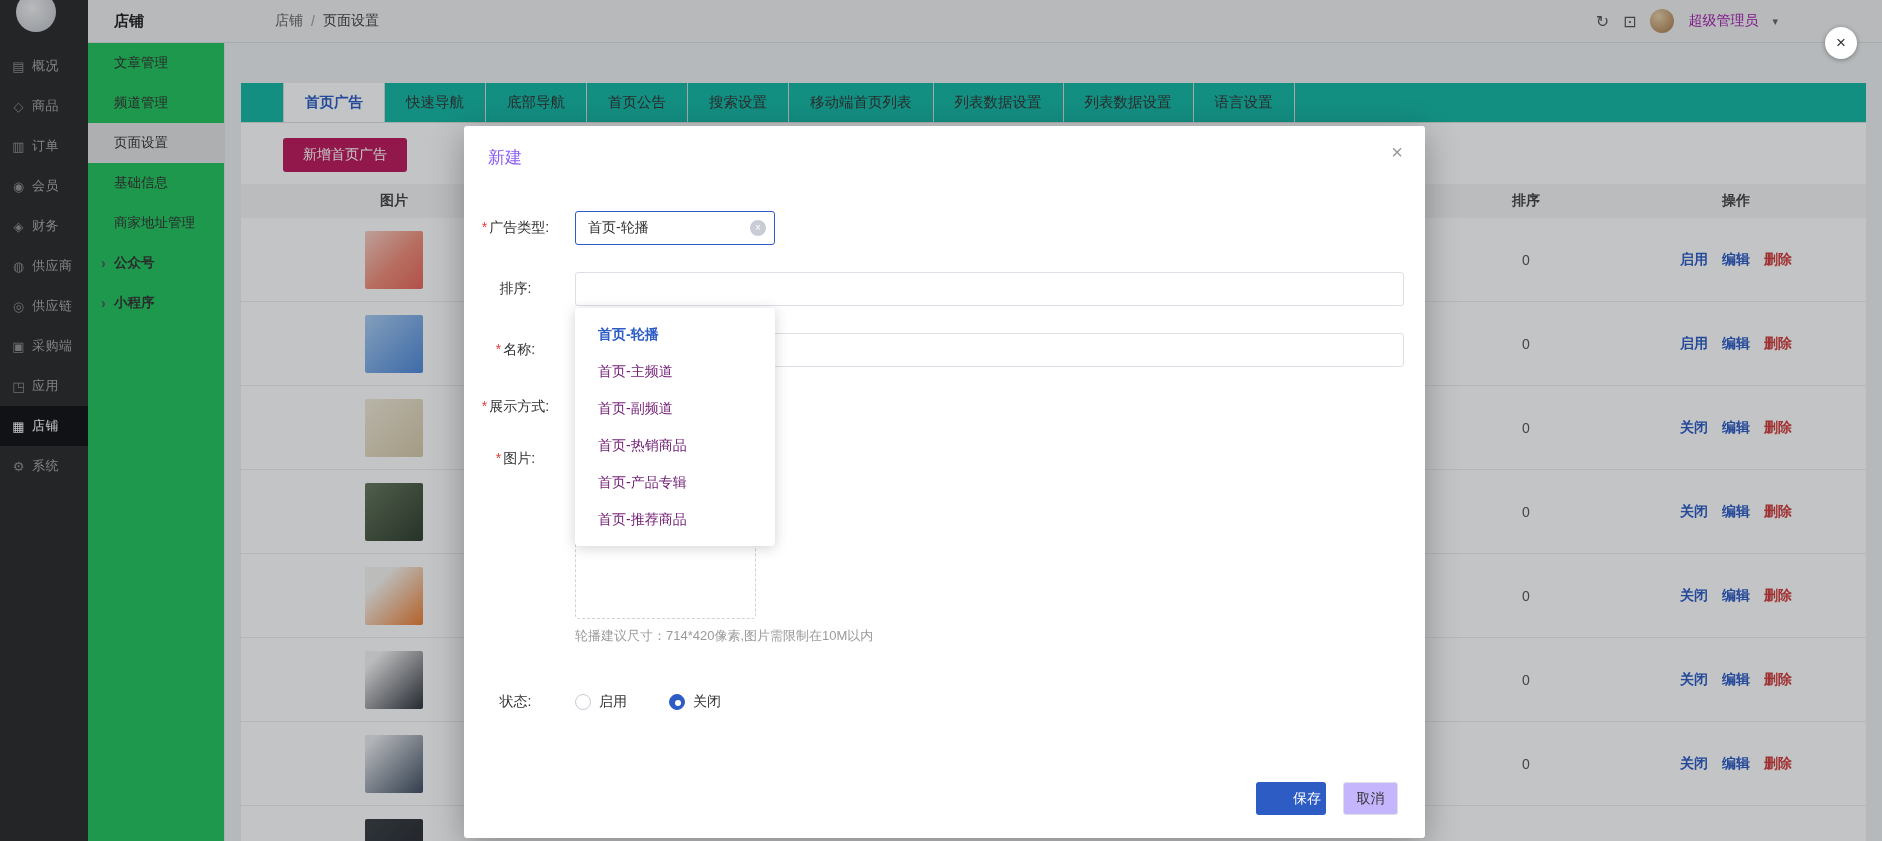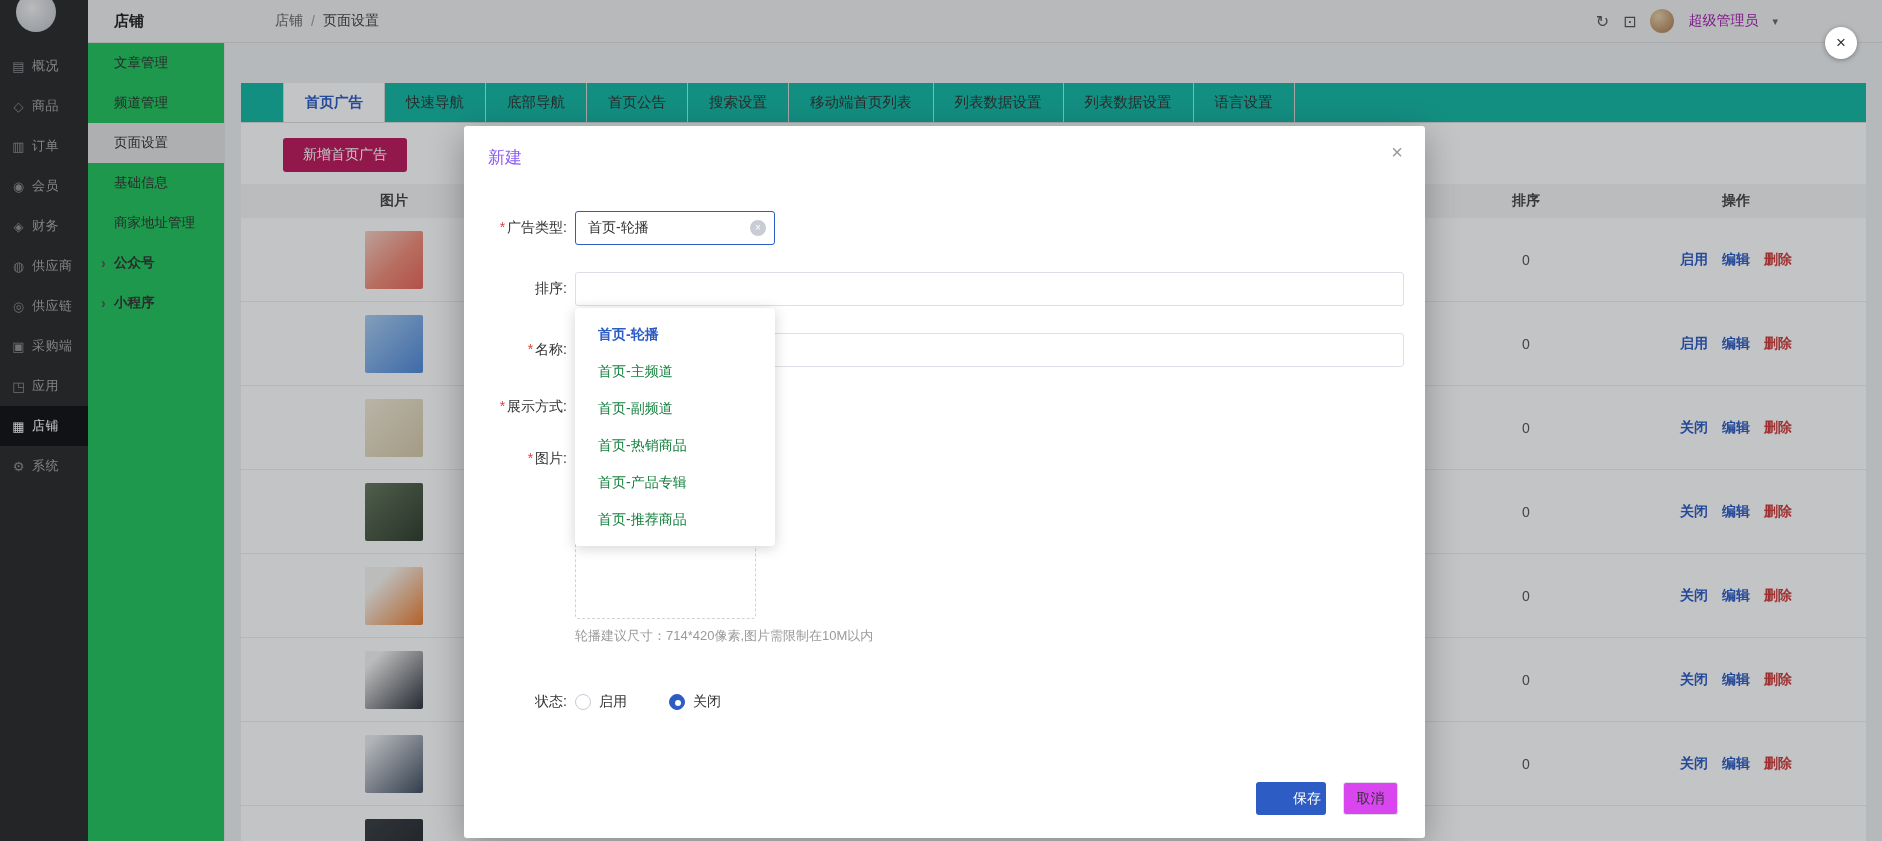--- a/index.html
+++ b/index.html
@@ -62,42 +62,42 @@
   .mask { position:absolute; inset:0; background:rgba(15,18,22,.25); z-index:10; }
 
   
   .modal { position:absolute; left:464px; top:126px; width:961px; height:712px; background:#fff; border-radius:3px; box-shadow:0 8px 34px rgba(0,0,0,.3); z-index:20; }
   .modal-header { position:relative; height:56px; padding:20px 24px 0 24px; }
   .modal-title { font-size:17px; font-weight:normal; color:#8b5cf6; }
   .modal-close { position:absolute; right:22px; top:16px; font-size:20px; color:#999; cursor:pointer; line-height:1; }
   .modal-body { position:relative; padding-top:29px; }
   .frow { display:flex; align-items:center; margin-bottom:27px; }
   .frow.top { align-items:flex-start; }
-  .flabel { width:103px; text-align:right; margin-right:8px; font-size:14px; color:#333; flex:0 0 103px; padding-top:0; }
+  .flabel { width:103px; text-align:center; margin-right:8px; font-size:14px; color:#333; flex:0 0 103px; padding-top:0; }
   .frow.top .flabel { padding-top:6px; }
   .req { color:#e23c3c; margin-right:2px; }
   .select-box { position:relative; width:200px; height:34px; border:1px solid #2d5cc5; border-radius:3px; display:flex; align-items:center; padding:0 30px 0 12px; font-size:14px; color:#333; background:#fff; cursor:pointer; }
   .clear-ico { position:absolute; right:8px; top:8px; width:16px; height:16px; border-radius:50%; background:#c8ccd4; color:#fff; font-size:10px; line-height:16px; text-align:center; cursor:pointer; }
   .tinput { width:829px; height:34px; border:1px solid #dcdfe6; border-radius:3px; padding:0 12px; font-size:14px; color:#333; background:#fff; }
   .frow-display { height:26px; margin-bottom:24px; }
   .upload-box { width:181px; height:175px; border:1px dashed #d2d2d2; border-radius:4px; display:flex; align-items:center; justify-content:center; cursor:pointer; background:#fff; }
   .plus { font-size:32px; color:#8a9099; font-weight:300; }
   .hint { margin:8px 0 0 111px; font-size:13px; color:#9a9a9a; }
   .frow-status { margin-top:48px; display:flex; align-items:center; }
   .radio-group { display:flex; align-items:center; gap:42px; }
   .radio-opt { display:flex; align-items:center; gap:8px; cursor:pointer; font-size:14px; color:#333; }
   .radio { width:16px; height:16px; border-radius:50%; border:1px solid #c8ccd4; background:#fff; flex:0 0 16px; }
   .radio.checked { border-color:#2d5cc5; background:#2d5cc5; position:relative; }
   .radio.checked::after { content:""; position:absolute; left:5px; top:5px; width:6px; height:6px; border-radius:50%; background:#fff; }
   .modal-footer { position:absolute; right:27px; bottom:23px; display:flex; gap:17px; }
   .btn-save { width:70px; height:33px; background:#2d5cc5; color:#fff; border:none; border-radius:3px; font-size:14px; cursor:pointer;padding-left:32px; }
-  .btn-cancel { width:55px; height:33px; background:#d946ef; color:#333; border:1px solid #dcdfe6; border-radius:3px; font-size:14px; cursor:pointer; }
+  .btn-cancel { width:55px; height:33px; background:#c4b5fd; color:#333; border:1px solid #dcdfe6; border-radius:3px; font-size:14px; cursor:pointer; }
 
   .dropdown { position:absolute; left:111px; top:126px; width:200px; height:238px; background:#fff; border-radius:4px; box-shadow:0 2px 14px rgba(0,0,0,.18); padding:8px 0; z-index:5; }
-  .dd-opt { height:37px; line-height:37px; padding-left:23px; font-size:14px; color:#15803d; cursor:pointer; }
+  .dd-opt { height:37px; line-height:37px; padding-left:23px; font-size:14px; color:#701a75; cursor:pointer; }
   .dd-opt.selected { color:#2d5cc5; font-weight:bold; }
 
   
   .float-close { position:absolute; left:1825px; top:27px; width:32px; height:32px; border-radius:50%; background:#fff; box-shadow:0 1px 5px rgba(0,0,0,.35); color:#333; font-size:17px; line-height:32px; text-align:center; cursor:pointer; z-index:30; }
 </style>
 </head>
 <body>
 
 <div class="page">
 

